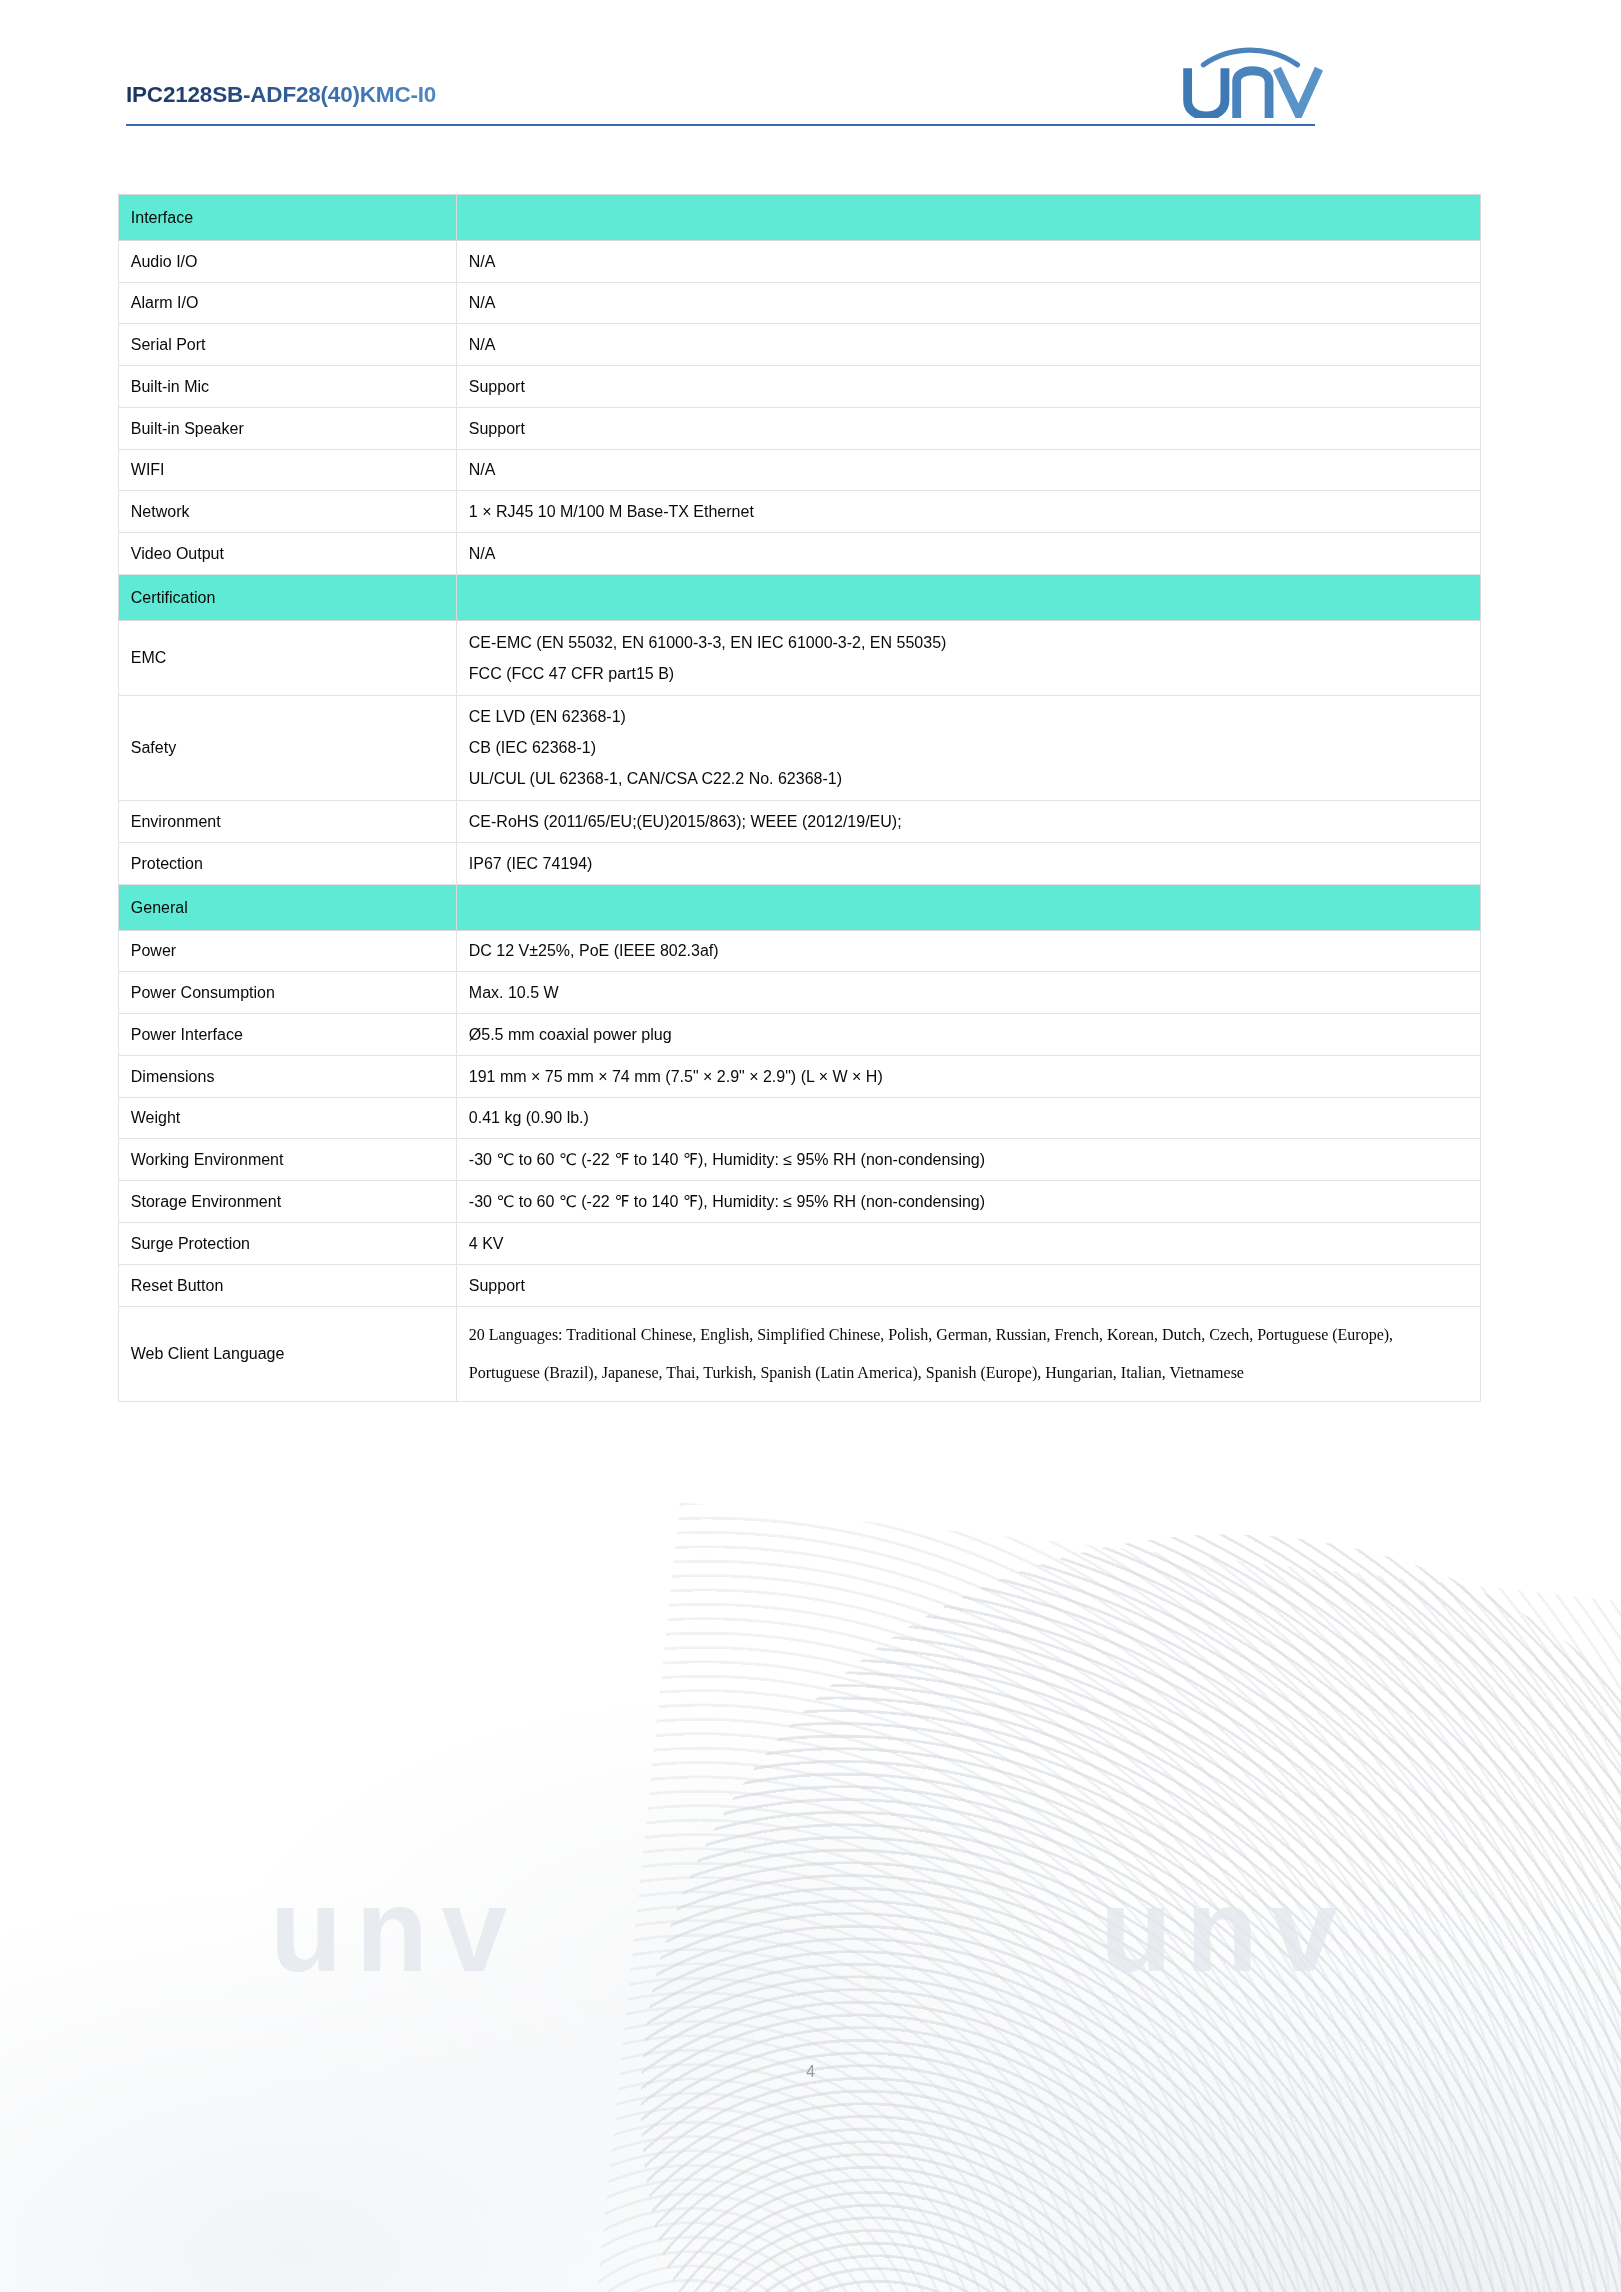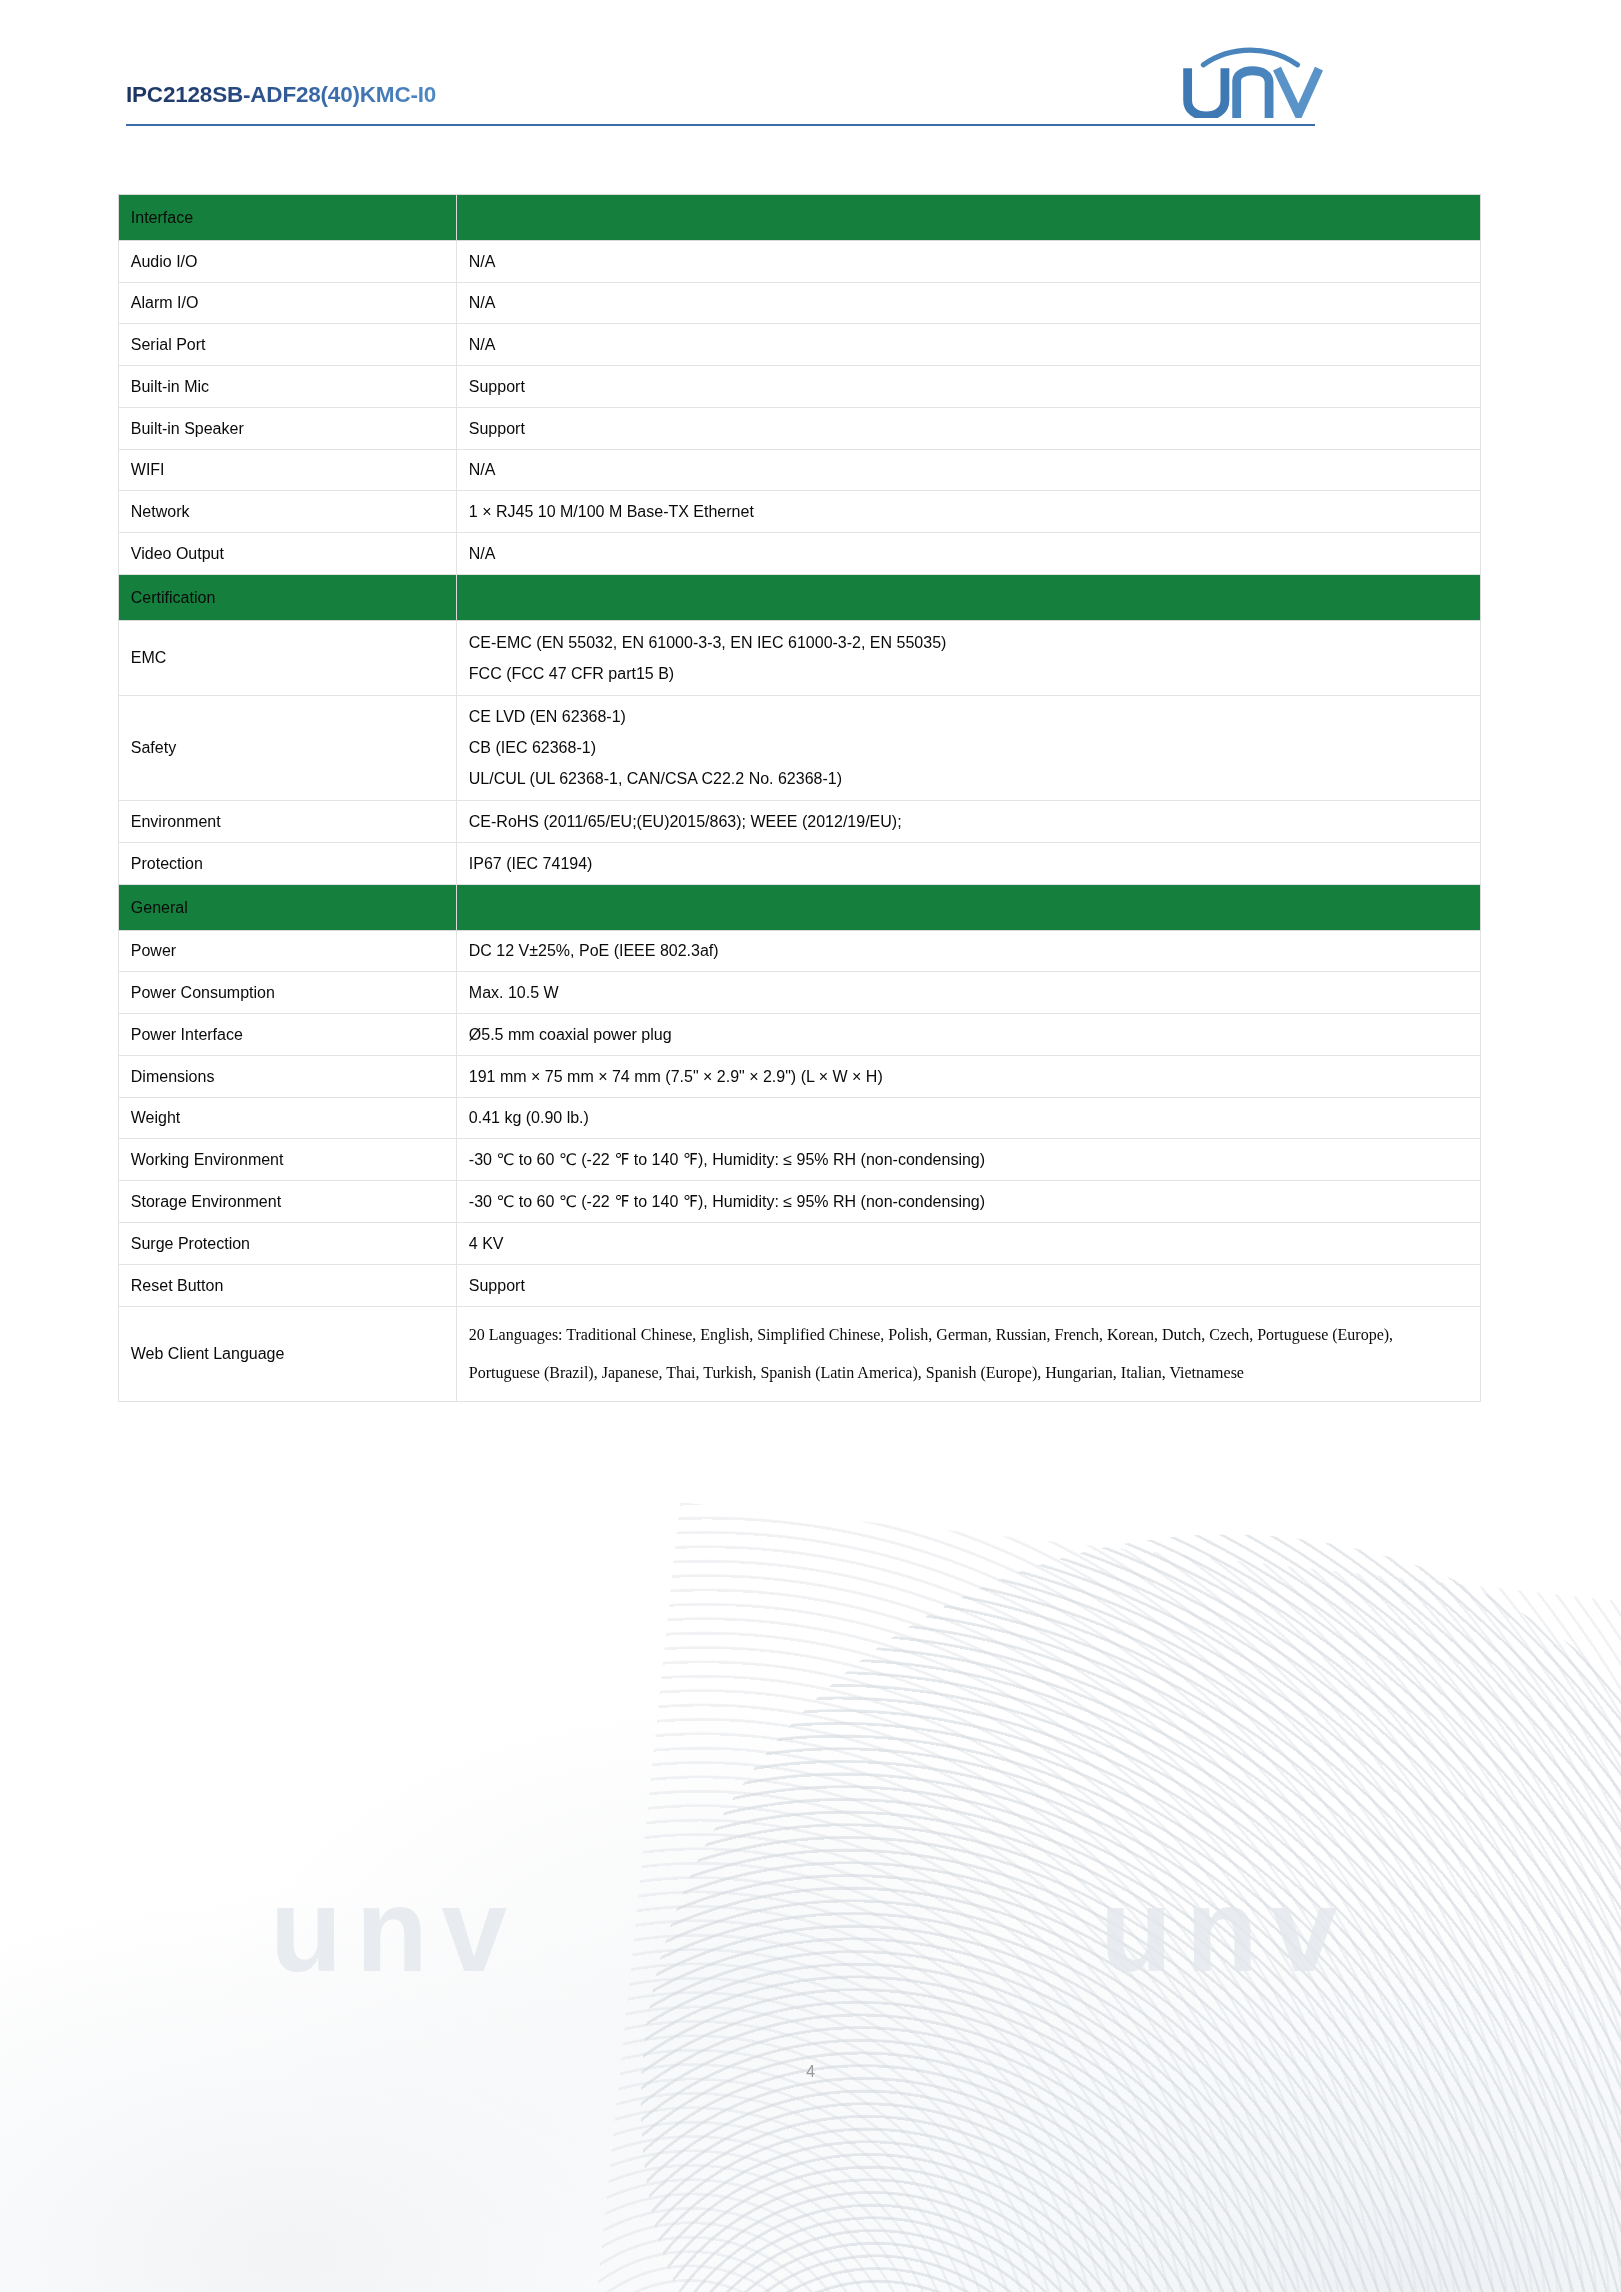--- a/index.html
+++ b/index.html
@@ -137,21 +137,21 @@
   td.value.multiline {
     padding: 5.9px 0 5.9px 11.8px;
   }
   td.value.wrapped {
     padding: 9.8px 13.7px 9.8px 11.8px;
     line-height: 2.35;
     font-family: Liberation Serif, serif;
   }
 
   tr.section td {
-    background: #15803d;
+    background: #5eead4;
     border-color: #d9d9d9;
     padding: 10.8px 0 10.8px 11.8px;
     font-size: 16px;
   }
   tr.section td.sec-right {
     border-left: 1px solid #ffffff;
   }
 
   
   .page-number {

